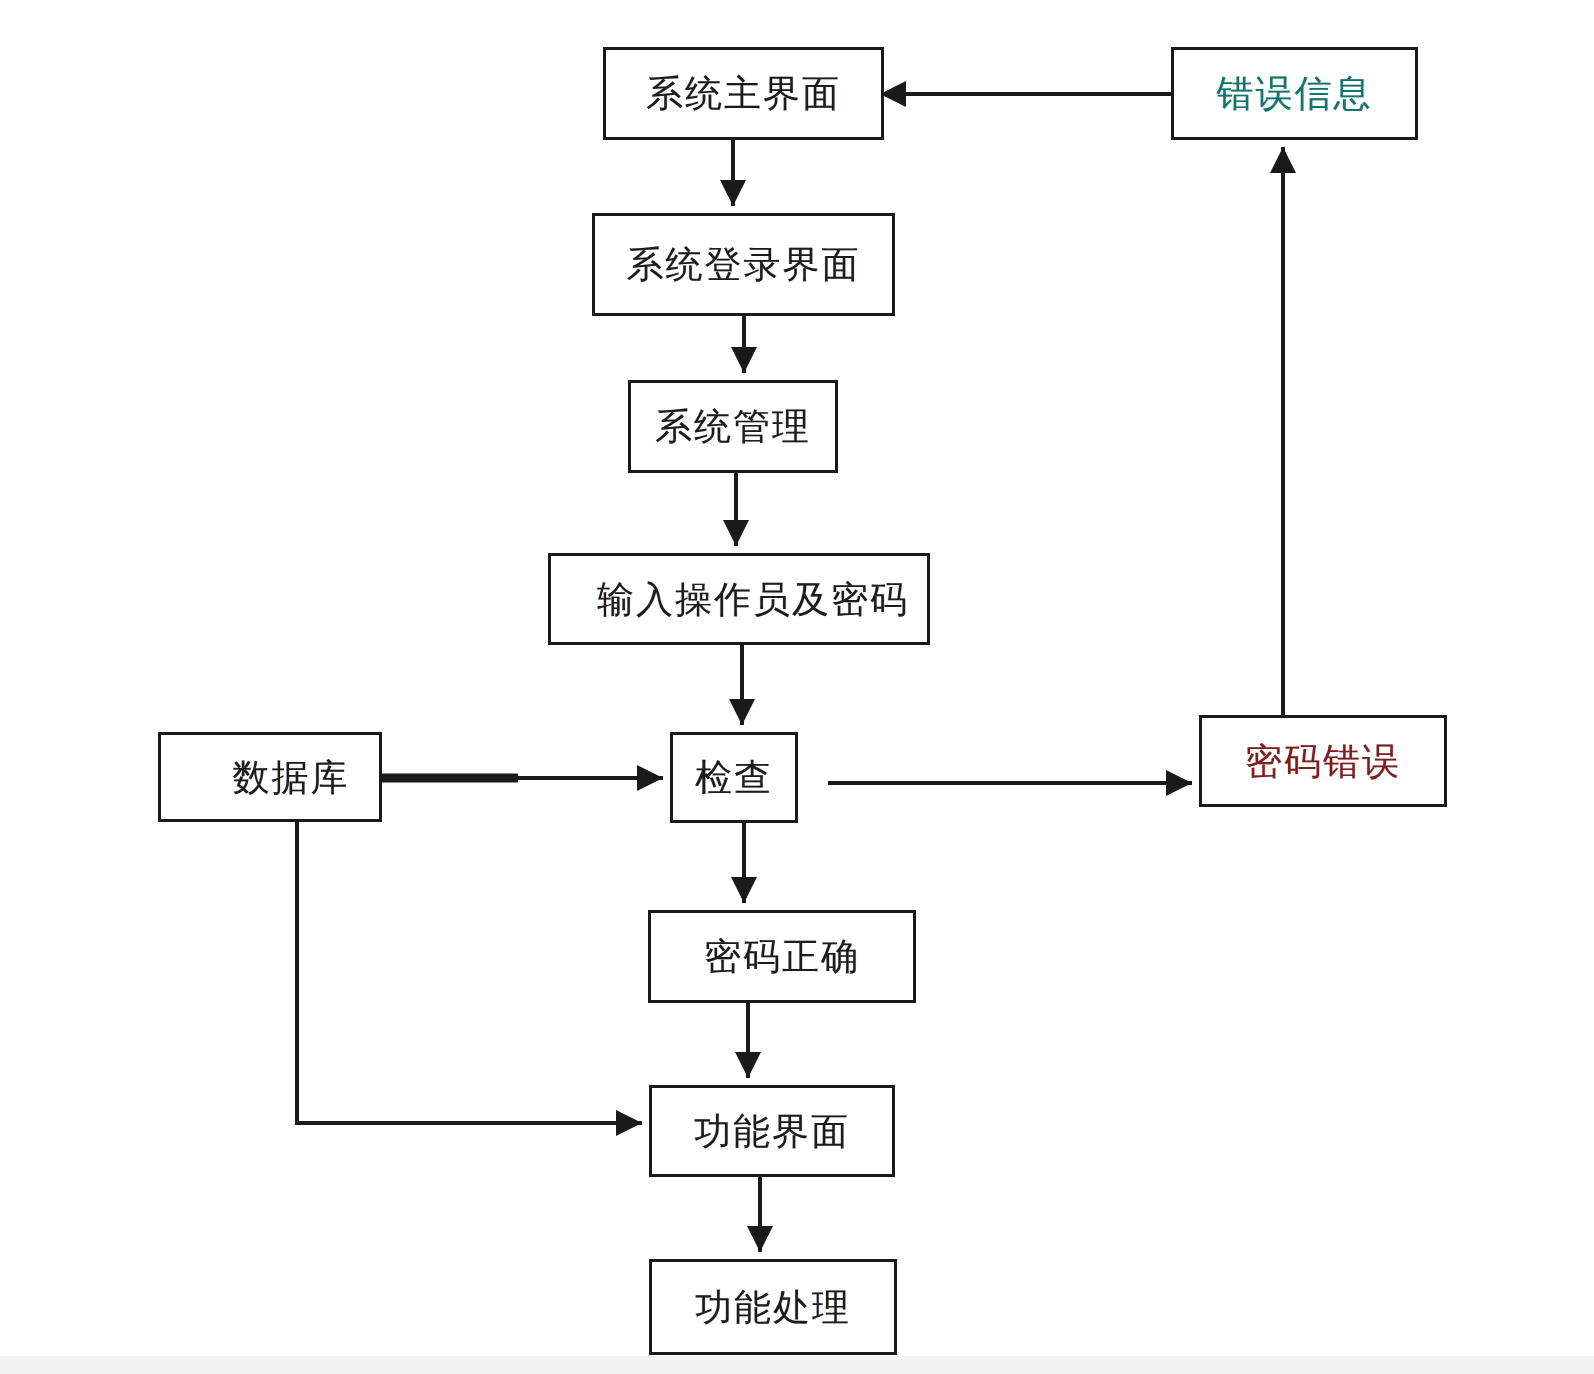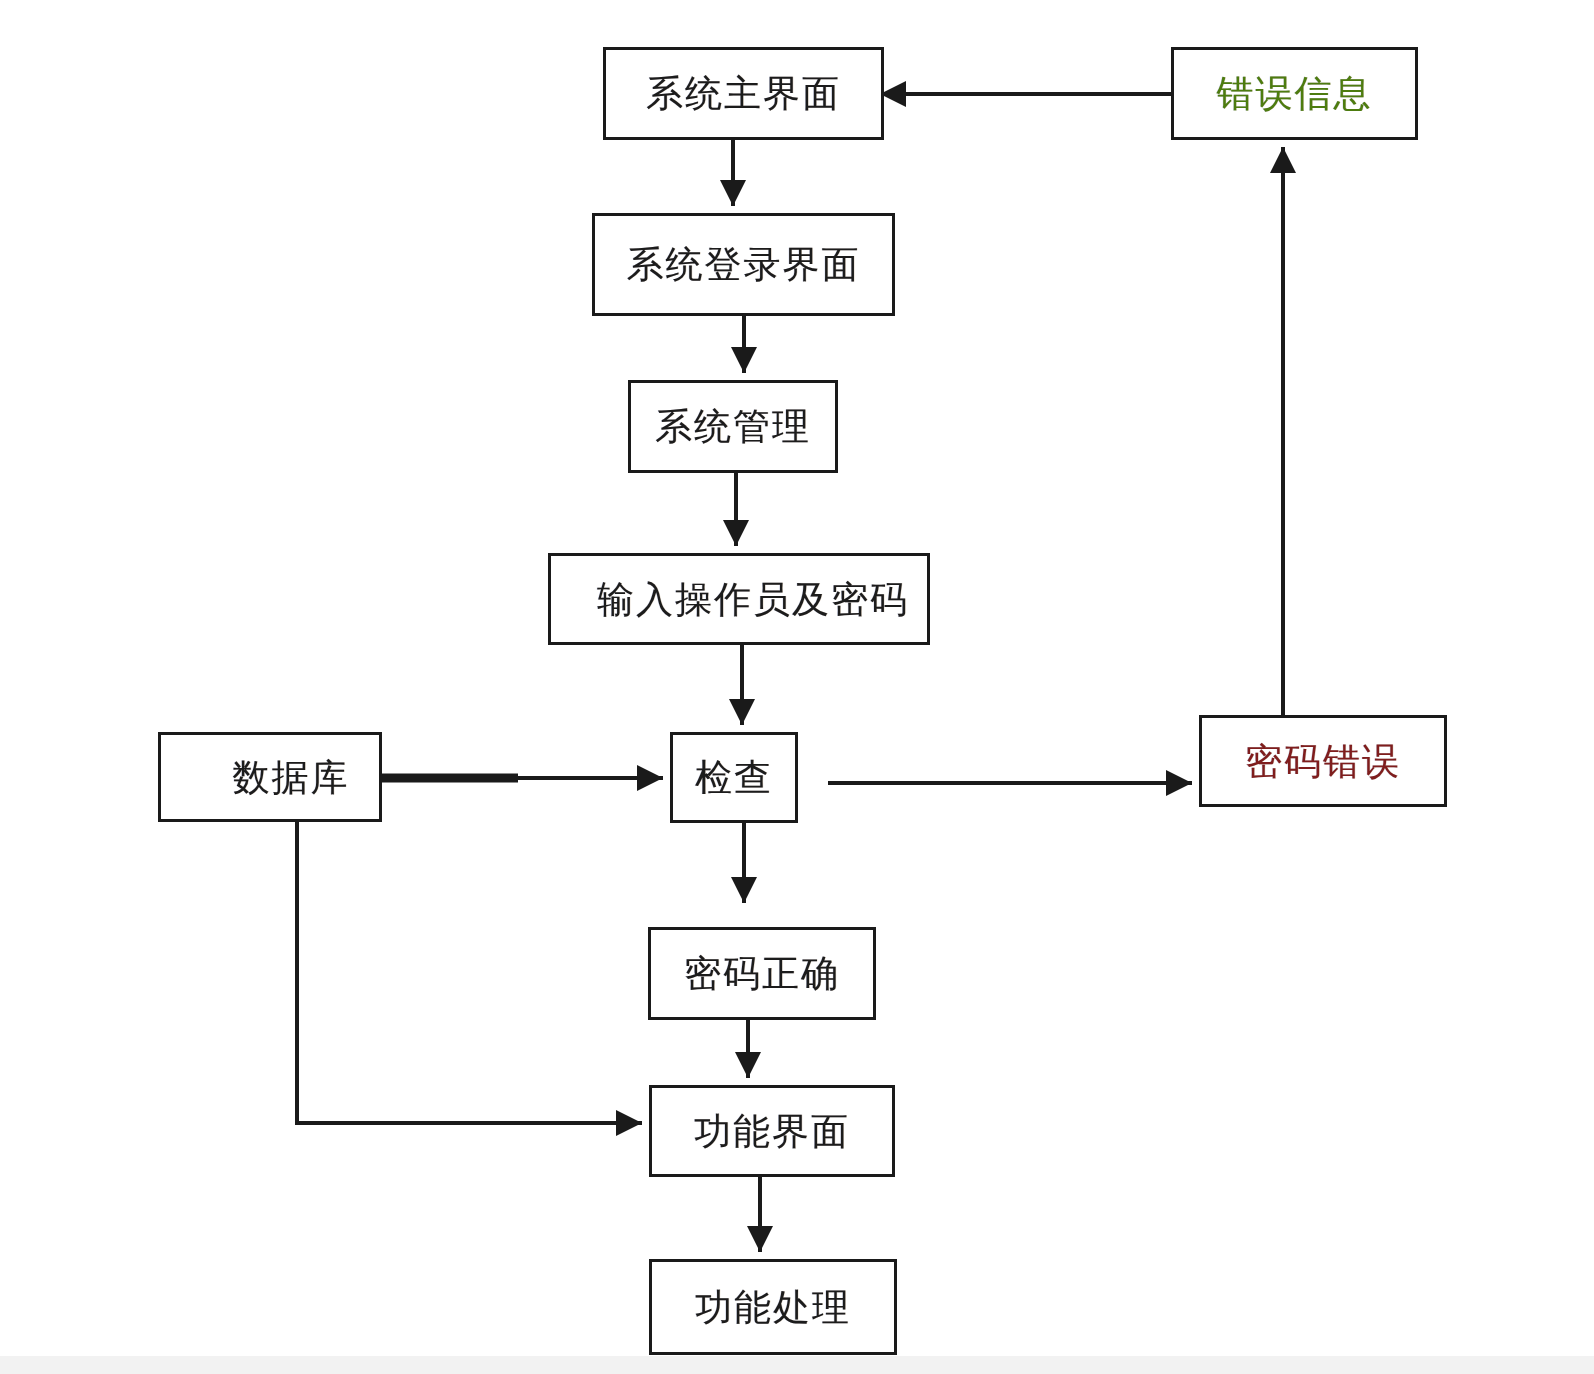--- a/index.html
+++ b/index.html
@@ -94,41 +94,41 @@
         <polygon points="747,1226 773,1226 760,1252" fill="#1a1a1a" stroke="none"></polygon>
         <line x1="382" y1="778" x2="518" y2="778" stroke="#1a1a1a" stroke-width="9"></line>
       </g>
   </svg>
 
   <div id="node-layer">
       <div class="node" style="left: 592px; top: 47px; width: 281px; height: 93px; border-color: rgb(26, 26, 26); margin-left: 11px;">
         <span class="node-label" style="color: rgb(28, 28, 28);">系统主界面</span>
       </div>
       <div class="node" style="left: 1171px; top: 47px; width: 247px; height: 93px; border-color: rgb(26, 26, 26);">
-        <span class="node-label" style="color: #4d7c0f; text-align: center;">错误信息</span>
+        <span class="node-label" style="color: #0f766e; text-align: center;">错误信息</span>
       </div>
       <div class="node" style="left: 592px; top: 213px; width: 303px; height: 103px; border-color: rgb(26, 26, 26);">
         <span class="node-label" style="color: rgb(28, 28, 28);">系统登录界面</span>
       </div>
       <div class="node" style="left: 628px; top: 380px; width: 210px; height: 93px; border-color: rgb(26, 26, 26);">
         <span class="node-label" style="color: rgb(28, 28, 28);">系统管理</span>
       </div>
       <div class="node" style="left: 548px; top: 553px; width: 382px; height: 92px; border-color: rgb(26, 26, 26); padding-left: 28px;">
         <span class="node-label" style="color: rgb(28, 28, 28);">输入操作员及密码</span>
       </div>
       <div class="node" style="left: 158px; top: 732px; width: 224px; height: 90px; border-color: rgb(26, 26, 26); padding-left: 42px;">
         <span class="node-label" style="color: rgb(28, 28, 28);">数据库</span>
       </div>
       <div class="node" style="left: 670px; top: 732px; width: 128px; height: 91px; border-color: rgb(26, 26, 26);">
         <span class="node-label" style="color: rgb(28, 28, 28);">检查</span>
       </div>
       <div class="node" style="left: 1199px; top: 715px; width: 248px; height: 92px; border-color: rgb(26, 26, 26);">
         <span class="node-label" style="color: #7f1d1d;">密码错误</span>
       </div>
-      <div class="node" style="left: 648px; top: 910px; width: 228px; height: 93px; border-color: rgb(26, 26, 26); margin-top: 17px;">
+      <div class="node" style="left: 648px; top: 910px; width: 268px; height: 93px; border-color: rgb(26, 26, 26);">
         <span class="node-label" style="color: rgb(28, 28, 28);">密码正确</span>
       </div>
       <div class="node" style="left: 649px; top: 1085px; width: 246px; height: 92px; border-color: rgb(26, 26, 26); align-items: center;">
         <span class="node-label" style="color: rgb(28, 28, 28);">功能界面</span>
       </div>
       <div class="node" style="left: 649px; top: 1259px; width: 248px; height: 96px; border-color: rgb(26, 26, 26);">
         <span class="node-label" style="color: rgb(28, 28, 28);">功能处理</span>
       </div>
     </div>
 

